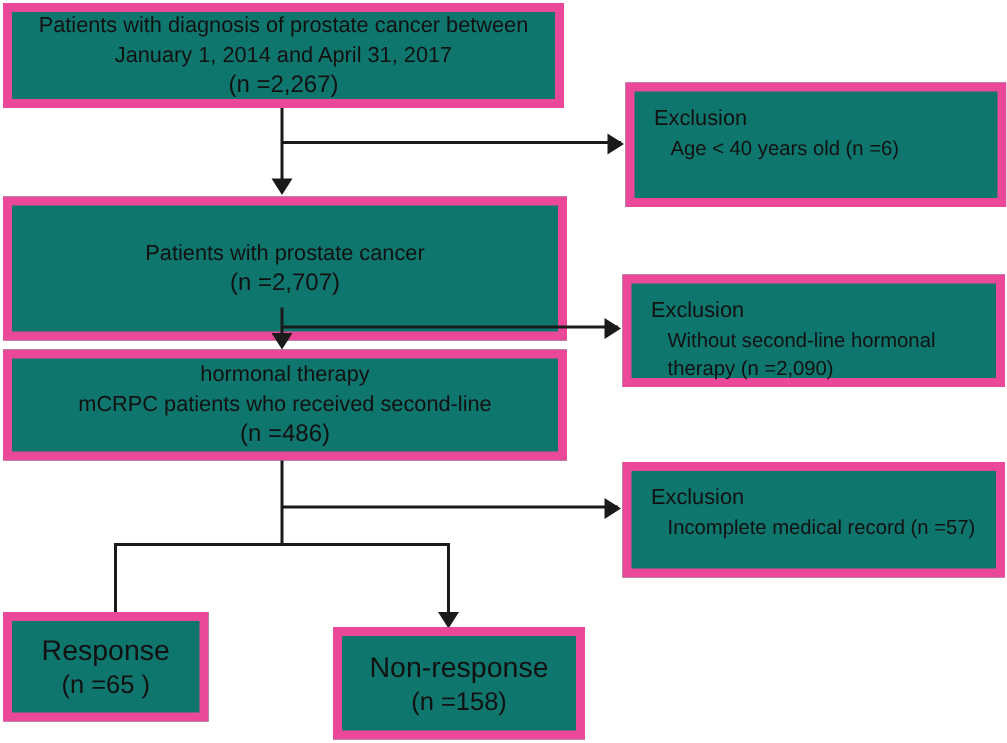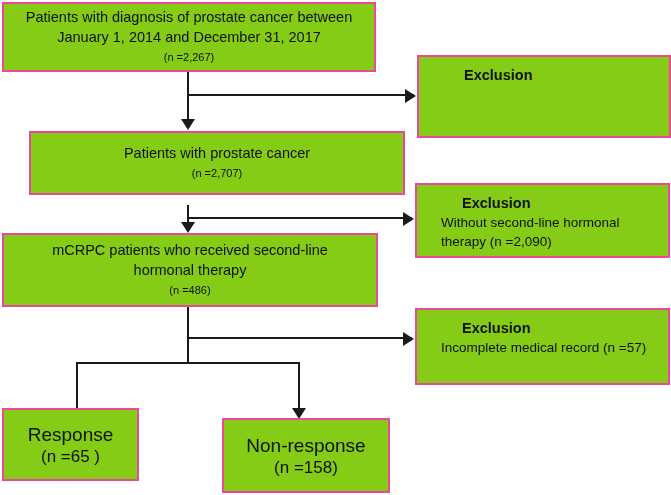--- a/index.html
+++ b/index.html
@@ -12,60 +12,59 @@
     position: relative;
     width: 671px;
     height: 495px;
     background: #ffffff;
     font-family: "Liberation Sans", "DejaVu Sans", sans-serif;
     overflow: hidden;
   }
   .box {
     position: absolute;
     box-sizing: border-box;
-    border: 2px solid #ec4899;
-    background: #84cc16;
+    border: 6px solid #ec4899;
+    background: #0f766e;
     display: flex;
     flex-direction: column;
     align-items: center;
     justify-content: center;
     text-align: center;
     color: #111111;
   }
   .box.left-align {
     align-items: flex-start;
     justify-content: flex-start;
     text-align: left;
   }
   .line-main {
     font-size: 14.5px;
     line-height: 20px;
     white-space: pre;
   }
   .line-n {
-    font-size: 11px;
+    font-size: 16px;
     line-height: 20px;
     white-space: pre;
   }
   .big-label {
     font-size: 19px;
     line-height: 24px;
     white-space: pre;
   }
   .big-n {
     font-size: 17px;
     line-height: 20px;
     white-space: pre;
   }
   .excl-title {
     font-size: 14.5px;
-    font-weight: bold;
+    font-weight: normal;
     line-height: 19px;
     white-space: pre;
-    margin-left: 32px;
   }
   .excl-item {
     font-size: 13.5px;
     line-height: 19px;
     white-space: pre;
     padding-left: 11px;
   }
   .excl-pad {
     padding: 9px 0 0 13px;
     box-sizing: border-box;
@@ -99,58 +98,59 @@
     border-left: 11px solid #1a1a1a;
   }
 </style>
 </head>
 <body>
 
 <div id="canvas">
 
   <div class="box" style="left:2px; top:2px; width:374px; height:70px;">
     <div class="line-main">Patients with diagnosis of prostate cancer between</div>
-    <div class="line-main">January 1, 2014 and December 31, 2017</div>
+    <div class="line-main">January 1, 2014 and April 31, 2017</div>
     <div class="line-n">(n =2,267)</div>
   </div>
 
   <div class="vline" style="left:187px; top:72px; height:48px;"></div>
   <div class="arrow-down" style="left:181px; top:119px;"></div>
 
   <div class="hline" style="left:188px; top:94px; width:226px;"></div>
   <div class="arrow-right" style="left:405px; top:89px;"></div>
 
   <div class="box left-align" style="left:417px; top:55px; width:254px; height:83px;">
     <div class="excl-pad">
       <div class="excl-title">Exclusion</div>
+      <div class="excl-item">Age &lt; 40 years old (n =6)</div>
     </div>
   </div>
 
-  <div class="box" style="left:2px; top:131px; width:376px; height:64px;margin-left:27px;">
+  <div class="box" style="left:2px; top:131px; width:376px; height:96px;">
     <div class="line-main">Patients with prostate cancer</div>
     <div class="line-n">(n =2,707)</div>
   </div>
 
   <div class="vline" style="left:187px; top:205px; height:22px;"></div>
   <div class="arrow-down" style="left:181px; top:222px;"></div>
 
   <div class="hline" style="left:188px; top:217px; width:224px;"></div>
   <div class="arrow-right" style="left:403px; top:212px;"></div>
 
   <div class="box left-align" style="left:415px; top:183px; width:255px; height:75px;">
     <div class="excl-pad">
       <div class="excl-title">Exclusion</div>
       <div class="excl-item">Without second-line hormonal</div>
       <div class="excl-item">therapy (n =2,090)</div>
     </div>
   </div>
 
   <div class="box" style="left:2px; top:233px; width:376px; height:74px;">
+    <div class="line-main">hormonal therapy</div>
     <div class="line-main">mCRPC patients who received second-line</div>
-    <div class="line-main">hormonal therapy</div>
     <div class="line-n">(n =486)</div>
   </div>
 
   <div class="vline" style="left:187px; top:307px; height:57px;"></div>
 
   <div class="hline" style="left:188px; top:337px; width:224px;"></div>
   <div class="arrow-right" style="left:403px; top:332px;"></div>
 
   <div class="box left-align" style="left:415px; top:308px; width:255px; height:77px;">
     <div class="excl-pad">

